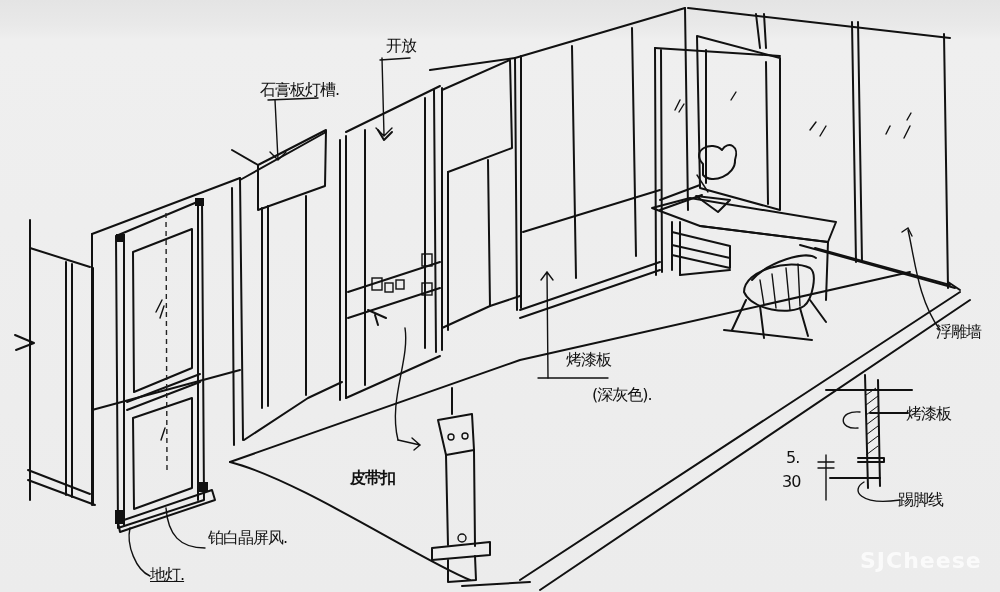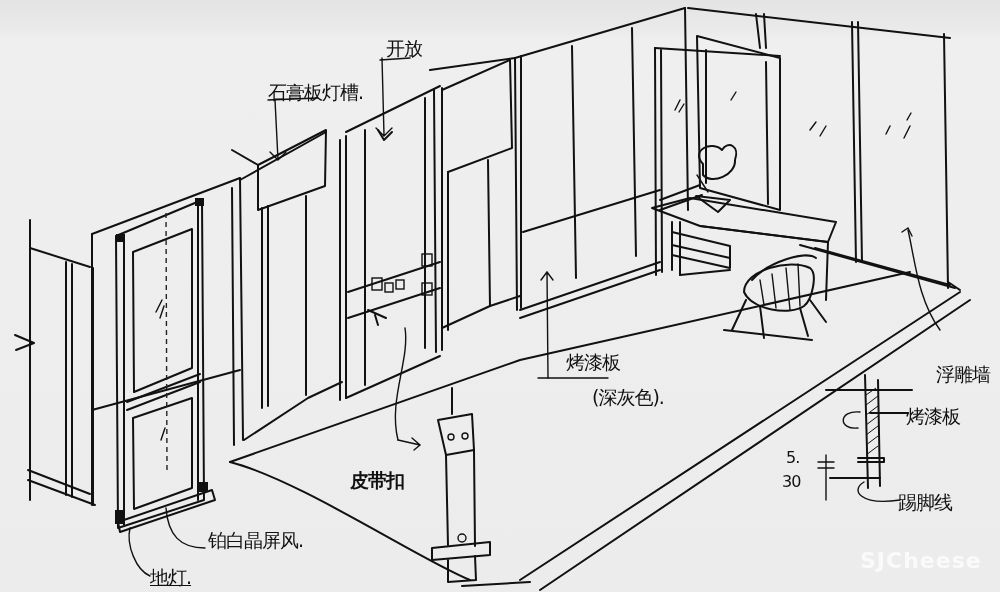--- a/index.html
+++ b/index.html
@@ -3,21 +3,21 @@
 <meta charset="utf-8">
 <style>
   html, body { margin: 0; padding: 0; }
   body { width: 1000px; height: 592px; overflow: hidden; background: #ebebeb; font-family: "DejaVu Sans", sans-serif; }
   #sheet { position: relative; width: 1000px; height: 592px; background: linear-gradient(180deg, #e4e4e4 0px, #e9e9e9 26px, #efefef 40px, #ececec 592px); }
   svg { position: absolute; left: 0; top: 0; }
   .ink { stroke: #111; fill: none; stroke-width: 2; stroke-linecap: round; stroke-linejoin: round; }
   .ink-thin { stroke: #111; fill: none; stroke-width: 1.4; stroke-linecap: round; }
   .dash { stroke: #222; fill: none; stroke-width: 1.4; stroke-dasharray: 5 4; }
   .hatch { stroke: #111; stroke-width: 1; }
-  .note { position: absolute; font-family: "DejaVu Sans", sans-serif; color: #111; font-size: 19px; white-space: nowrap; letter-spacing: -1px; transform-origin: left top; }
+  .note { position: absolute; font-family: "DejaVu Sans", sans-serif; color: #111; font-size: 16px; white-space: nowrap; letter-spacing: -1px; transform-origin: left top; }
   .note.small { font-size: 16px; }
   .watermark { position: absolute; left: 860px; top: 548px; font-family: "DejaVu Sans", sans-serif; font-weight: bold; font-size: 22px; color: rgba(255,255,255,0.75); letter-spacing: 1px; }
 </style>
 </head>
 <body>
 
 <div id="sheet">
 
   <svg width="1000" height="592" viewBox="0 0 1000 592">
 
@@ -183,27 +183,27 @@
       <path class="ink-thin" d="M380 60 L410 58"></path>
       <path class="ink-thin" d="M547 272 L548 378 M541 280 L547 272 L553 280"></path>
       <path class="ink-thin" d="M538 378 L608 378"></path>
       <path class="ink-thin" d="M908 230 C915 260, 918 300, 940 330"></path>
       <path class="ink-thin" d="M902 232 L908 228 L912 236"></path>
       <path class="ink-thin" d="M166 508 C168 535, 180 548, 205 548"></path>
       <path class="ink-thin" d="M130 528 C126 545, 136 570, 150 576"></path>
     </g>
   </svg>
 
-  <div class="note" style="left:268px; top:80px;">石膏板灯槽.</div>
+  <div class="note" style="left:260px; top:80px;">石膏板灯槽.</div>
   <div class="note" style="left:386px; top:36px;">开放</div>
   <div class="note" style="left:566px; top:350px;">烤漆板</div>
   <div class="note" style="left:592px; top:385px;">(深灰色).</div>
   <div class="note" style="left:350px; top:468px;font-weight:bold;">皮带扣</div>
   <div class="note" style="left:208px; top:528px;text-align:center;">铂白晶屏风.</div>
   <div class="note" style="left:150px; top:565px;text-decoration:underline;">地灯.</div>
-  <div class="note" style="left:936px; top:322px;margin-top:40px;">浮雕墙</div>
+  <div class="note" style="left:936px; top:322px;">浮雕墙</div>
   <div class="note" style="left:906px; top:404px;">烤漆板</div>
   <div class="note small" style="left:786px; top:448px;">5.</div>
   <div class="note small" style="left:782px; top:472px;">30</div>
   <div class="note" style="left:898px; top:490px;">踢脚线</div>
 
   <div class="watermark">SJCheese</div>
 </div>
 
 </body></html>

